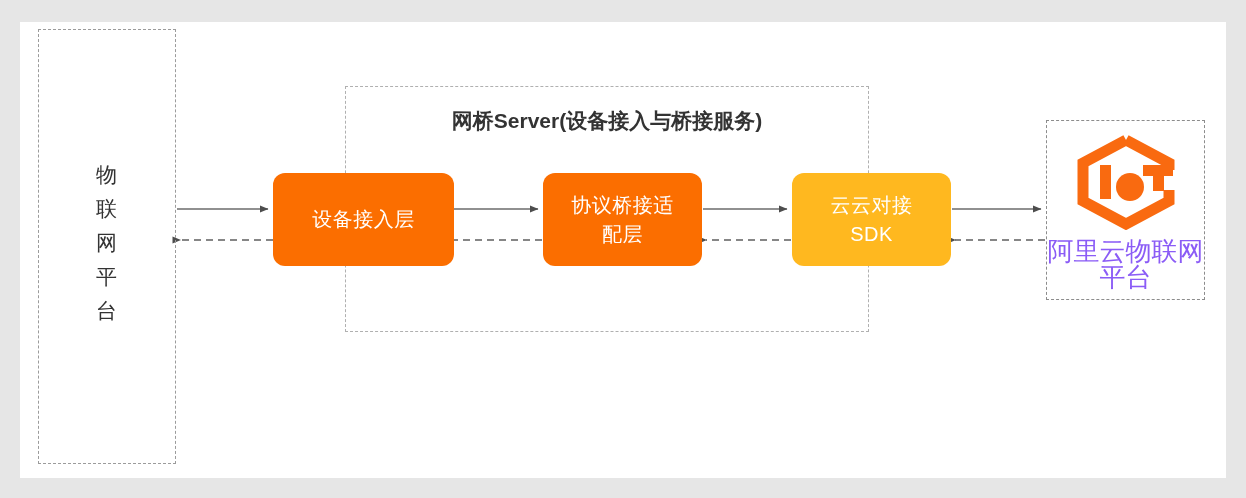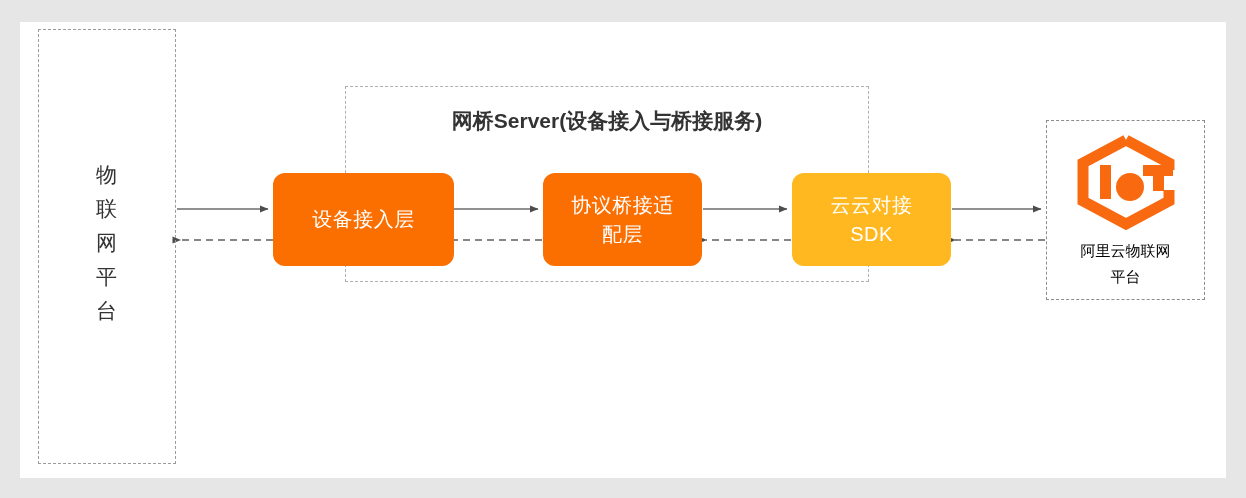--- a/index.html
+++ b/index.html
@@ -53,21 +53,21 @@
     letter-spacing: 1px;
     white-space: pre-line;
   }
 
   
   .bridge-server {
     position: absolute;
     left: 325px;         
     top: 64px;           
     width: 524px;
-    height: 196px;
+    height: 246px;
     border: 1px dashed #b0b0b0;
     box-sizing: border-box;
   }
   .bridge-server-title {
     position: absolute;
     left: 0;
     right: 0;
     top: 20px;
     text-align: center;
     font-size: 21px;
@@ -126,23 +126,23 @@
     box-sizing: border-box;
   }
   .iot-logo {
     width: 104px;
     height: 96px;
     display: block;
   }
   .right-platform-label {
     margin-top: 8px;
     text-align: center;
-    font-size: 15px;
+    font-size: 26px;
     line-height: 26px;
-    color: #000000;
+    color: #8b5cf6;
     white-space: pre-line;
   }
 
   
   .connectors {
     position: absolute;
     left: 0;
     top: 0;
     width: 1206px;
     height: 456px;

